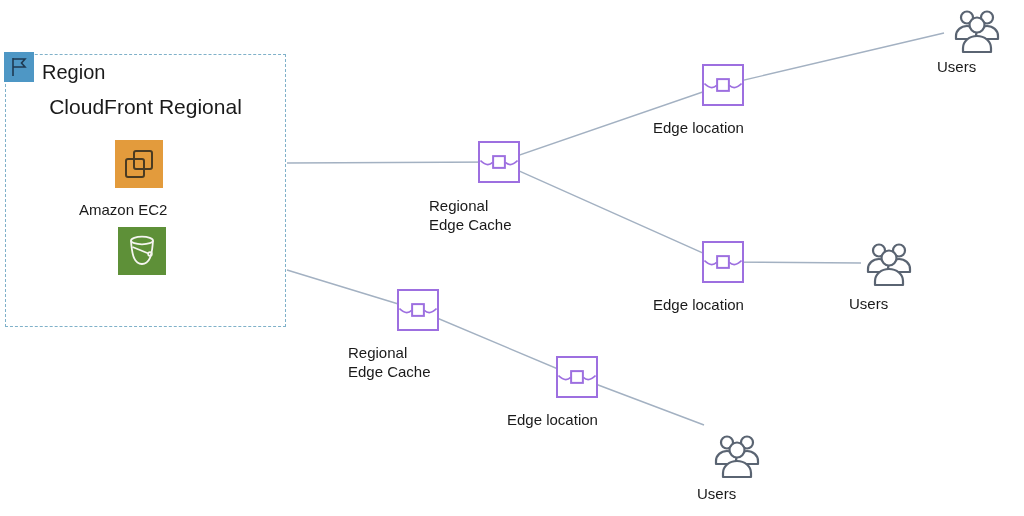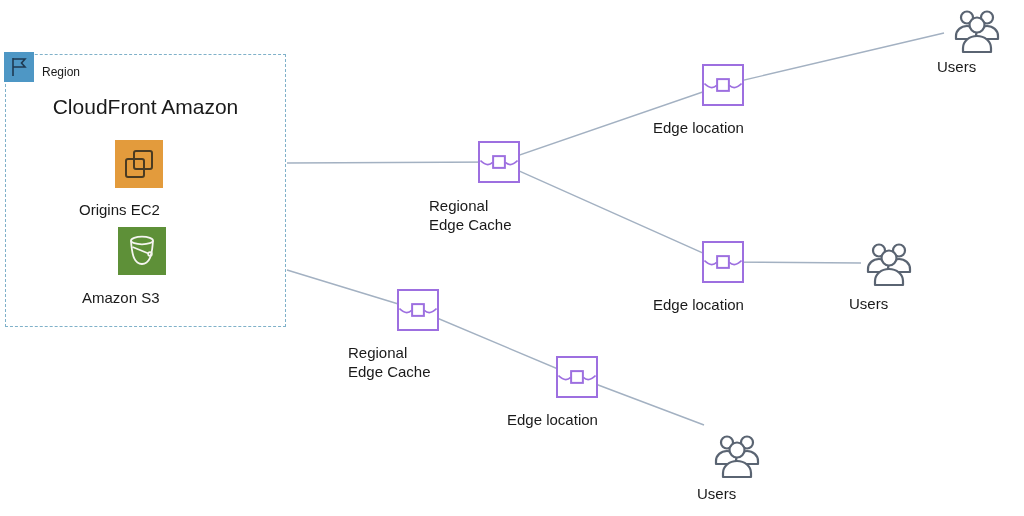--- a/index.html
+++ b/index.html
@@ -19,21 +19,21 @@
   }
   .connectors{position:absolute;left:0;top:0;width:1024px;height:516px;z-index:1;}
   .region-box{
     position:absolute;left:5px;top:54px;width:281px;height:273px;
     border:1.5px dashed var(--region-border);box-sizing:border-box;z-index:2;background:transparent;
   }
   .flag-box{
     position:absolute;left:4px;top:52px;width:30px;height:30px;
     background:var(--region-flag-bg);z-index:3;
   }
-  .region-label{position:absolute;left:42px;top:63px;font-size:12px;line-height:18px;z-index:3;}
+  .region-label{position:absolute;left:42px;top:63px;font-size:20px;line-height:18px;z-index:3;}
   .region-title{position:absolute;left:5px;top:94px;width:281px;text-align:center;font-size:21px;line-height:26px;z-index:3;}
   .svc-icon{position:absolute;width:48px;height:48px;z-index:3;}
   .svc-icon.ec2{left:115px;top:140px;background:var(--ec2-orange);}
   .svc-icon.s3{left:118px;top:227px;background:var(--s3-green);}
   .cf-icon{
     position:absolute;width:42px;height:42px;box-sizing:border-box;
     border:2px solid var(--edge-purple);background:#fff;z-index:3;
   }
   .cf-icon svg{display:block;width:100%;height:100%;}
   .users-icon{position:absolute;width:48px;height:48px;z-index:3;}
@@ -70,39 +70,38 @@
   </svg>
 
   <div class="region-box"></div>
   <div class="flag-box">
     <svg viewBox="0 0 30 30" fill="none" stroke="#1F3A52" stroke-width="1.6">
       <line x1="9" y1="6" x2="9" y2="24"></line>
       <path d="M9,7 H21 L17.5,11 L21,15 H9"></path>
     </svg>
   </div>
   <span class="region-label">Region</span>
-  <div class="region-title">CloudFront Amazon</div>
+  <div class="region-title">CloudFront Regional</div>
 
   <div class="svc-icon ec2">
     <svg viewBox="0 0 48 48" fill="none" stroke="#4A3B22" stroke-width="2">
       <rect x="19" y="11" width="18" height="18" rx="2"></rect>
       <rect x="11" y="19" width="18" height="18" rx="2"></rect>
     </svg>
   </div>
-  <div class="node-label" id="ec2-label">Origins EC2</div>
+  <div class="node-label" id="ec2-label">Amazon EC2</div>
 
   <div class="svc-icon s3">
     <svg viewBox="0 0 48 48" fill="none" stroke="#F5F5F0" stroke-width="1.8">
       <path d="M13,13.5 C14,30 17,37 24,37 C31,37 34,30 35,13.5"></path>
       <ellipse cx="24" cy="13.5" rx="11" ry="3.8"></ellipse>
       <line x1="14.5" y1="20" x2="30.5" y2="26.5"></line>
       <circle cx="32" cy="27" r="1.8"></circle>
     </svg>
   </div>
-  <div class="node-label" id="s3-label">Amazon S3</div>
 
   <div class="cf-icon" id="rec1-icon">
     <svg viewBox="0 0 42 42" fill="none" stroke="var(--edge-purple)" stroke-width="1.8">
       <path d="M0.5,19.5 Q8,27 14,21.5"></path>
       <path d="M28,21.5 Q34,27 41.5,19.5"></path>
       <rect x="14.5" y="14.5" width="13" height="13" fill="#fff" stroke-width="2.2"></rect>
     </svg>
   </div>
   <div class="node-label" id="rec1-label">
     <span>Regional</span><br>

